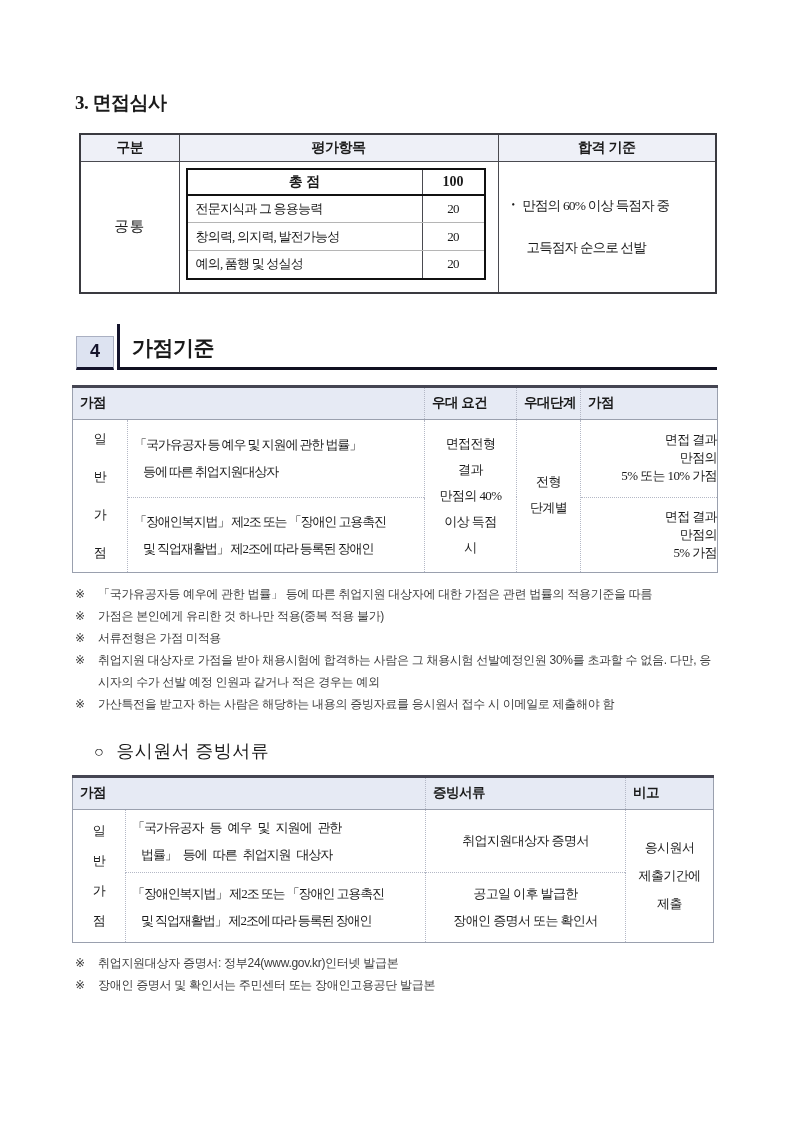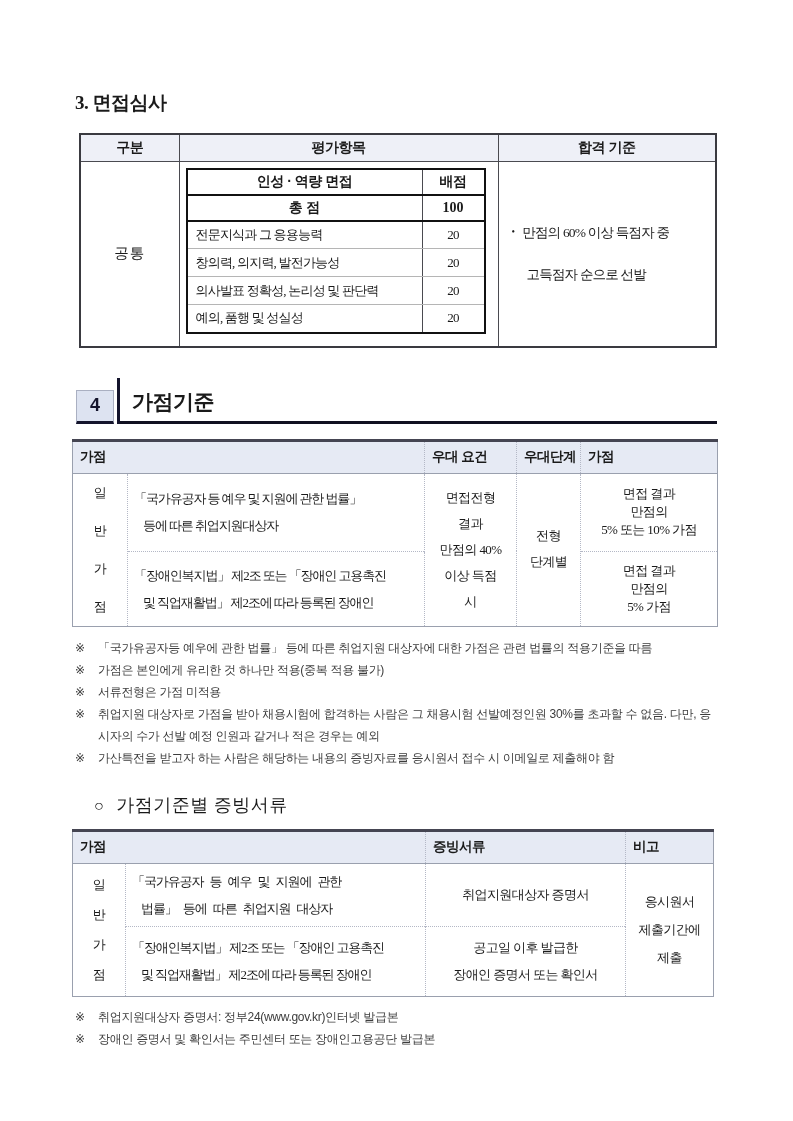--- a/index.html
+++ b/index.html
@@ -68,21 +68,21 @@
   .bt{border-top:1px dotted var(--border-dotted);}
   .prelines{white-space:pre-line;text-align:center;}
   .vlabel{text-align:center;font-size:14px;line-height:38px;}
   .vlabel3{text-align:center;font-size:14px;line-height:30px;}
   .desc{padding:4px 6px;}
   .dline{white-space:nowrap;overflow:hidden;font-size:13px;line-height:27px;letter-spacing:-1.1px;}
   .ind{padding-left:9px;}
   .just{word-spacing:4px;}
   .req{line-height:26px;}
   .stage{line-height:26px;font-family:Liberation Mono, monospace;}
-  .pts{line-height:18px;letter-spacing:-1px;}
+  .pts{line-height:18px;letter-spacing:-1px;text-align:right;}
   .evd{line-height:27px;}
   .rmk{line-height:28px;}
   
   .notes{margin:10px 0 0 75px;width:645px;}
   .notes2{margin:9px 0 0 75px;width:645px;}
   .note{display:flex;font-family:"Liberation Sans","DejaVu Sans",sans-serif;
     font-size:12px;line-height:22px;color:var(--note-text);letter-spacing:-0.3px;}
   .marker{width:18px;flex:none;}
   .ntext{flex:1;padding-left:5px;}
   
@@ -108,38 +108,30 @@
   </tr>
   <tr>
     <td class="cat">공통</td>
     <td>
       <table class="ti">
         <colgroup>
               <col style="width:234px">
               <col style="width:62px">
             </colgroup>
         <tbody>
-              <tr>
-          <th>인성 · 역량 면접</th>
-          <th class="sep">배점</th>
-        </tr>
         <tr class="total">
           <td>총 점</td>
           <td class="sep sc">100</td>
         </tr>
         <tr class="item">
           <td class="nm">전문지식과 그 응용능력</td>
           <td class="sep sc">20</td>
         </tr>
         <tr class="item">
           <td class="nm">창의력, 의지력, 발전가능성</td>
-          <td class="sep sc">20</td>
-        </tr>
-        <tr class="item">
-          <td class="nm">의사발표 정확성, 논리성 및 판단력</td>
           <td class="sep sc">20</td>
         </tr>
         <tr class="item">
           <td class="nm">예의, 품행 및 성실성</td>
           <td class="sep sc">20</td>
         </tr>
       </tbody>
           </table>
     </td>
     <td class="crit">
@@ -226,21 +218,21 @@
     <span class="marker">※</span>
     <span class="ntext">취업지원 대상자로 가점을 받아 채용시험에 합격하는 사람은 그 채용시험 선발예정인원 30%를 초과할 수 없음. 다만, 응시자의 수가 선발 예정 인원과 같거나 적은 경우는 예외</span>
   </div>
   <div class="note">
     <span class="marker">※</span>
     <span class="ntext">가산특전을 받고자 하는 사람은 해당하는 내용의 증빙자료를 응시원서 접수 시 이메일로 제출해야 함</span>
   </div>
 </div>
 
 <div class="ev-title">
-  <span class="circ">○</span><span>가점기준별 증빙서류</span>
+  <span class="circ">○</span><span>응시원서 증빙서류</span>
 </div>
 
 <table class="t3">
   <colgroup>
       <col style="width:53px">
       <col style="width:300px">
       <col style="width:200px">
       <col style="width:88px">
     </colgroup>
   <tbody>

